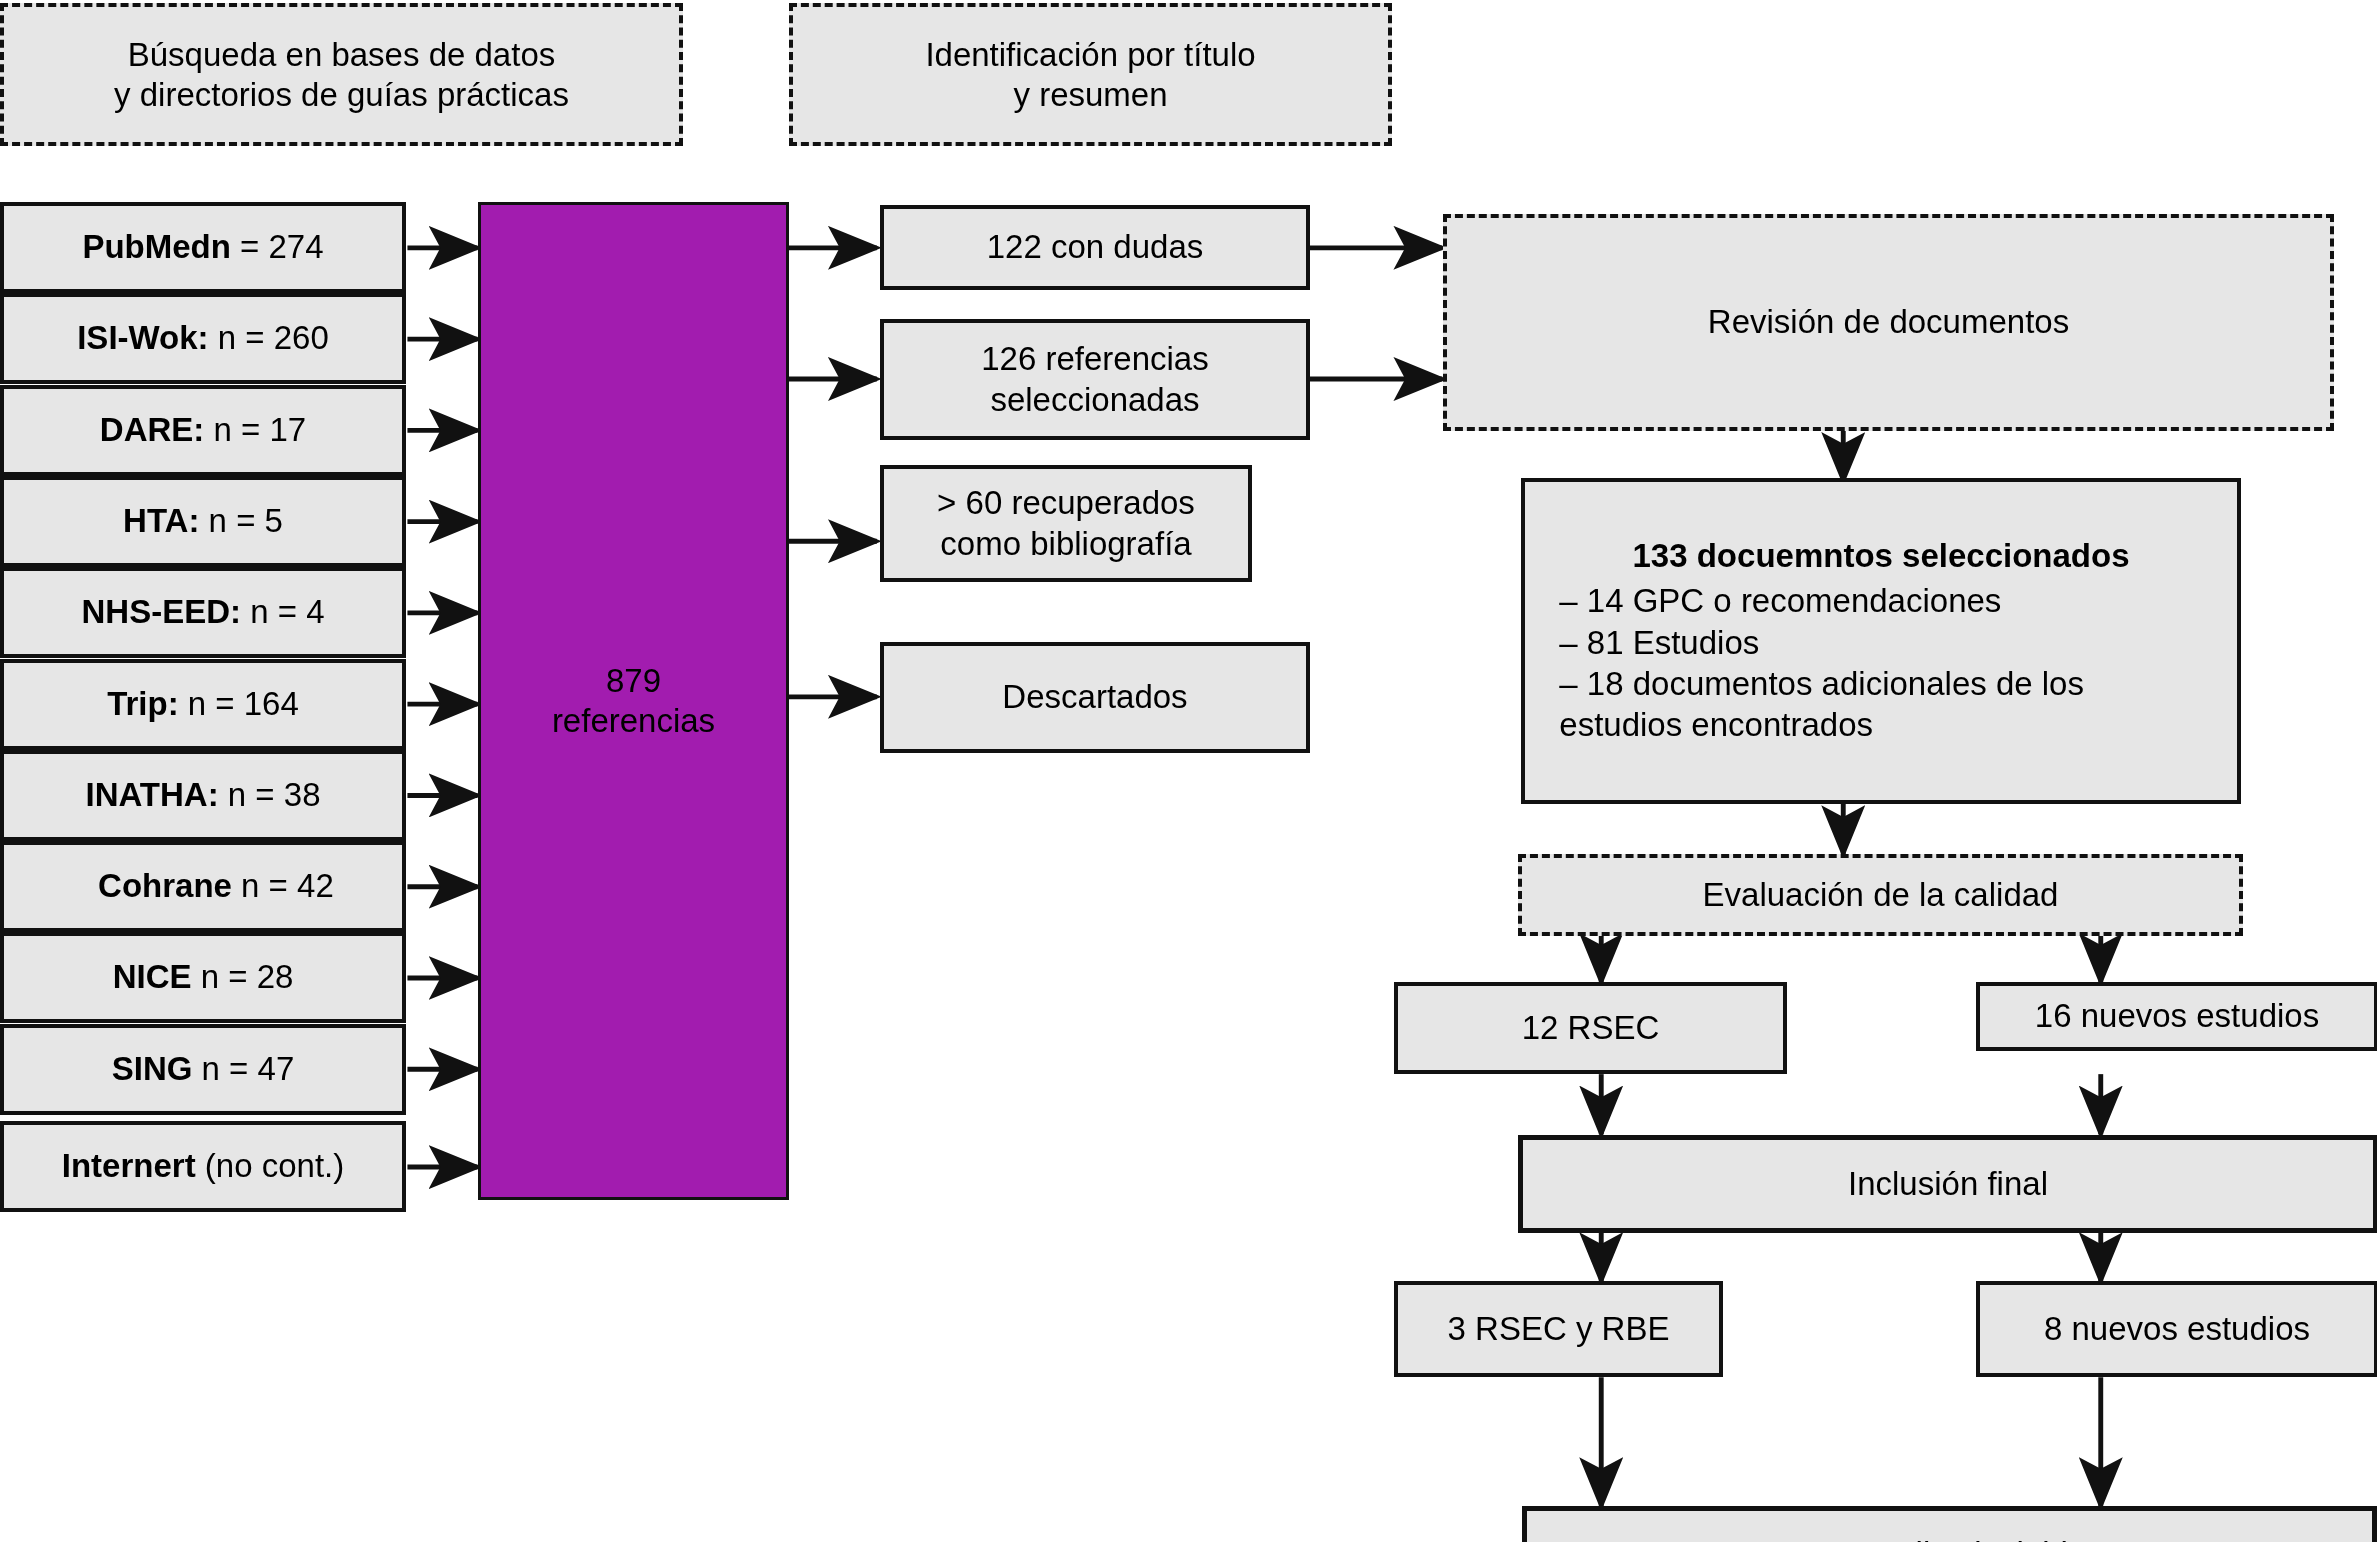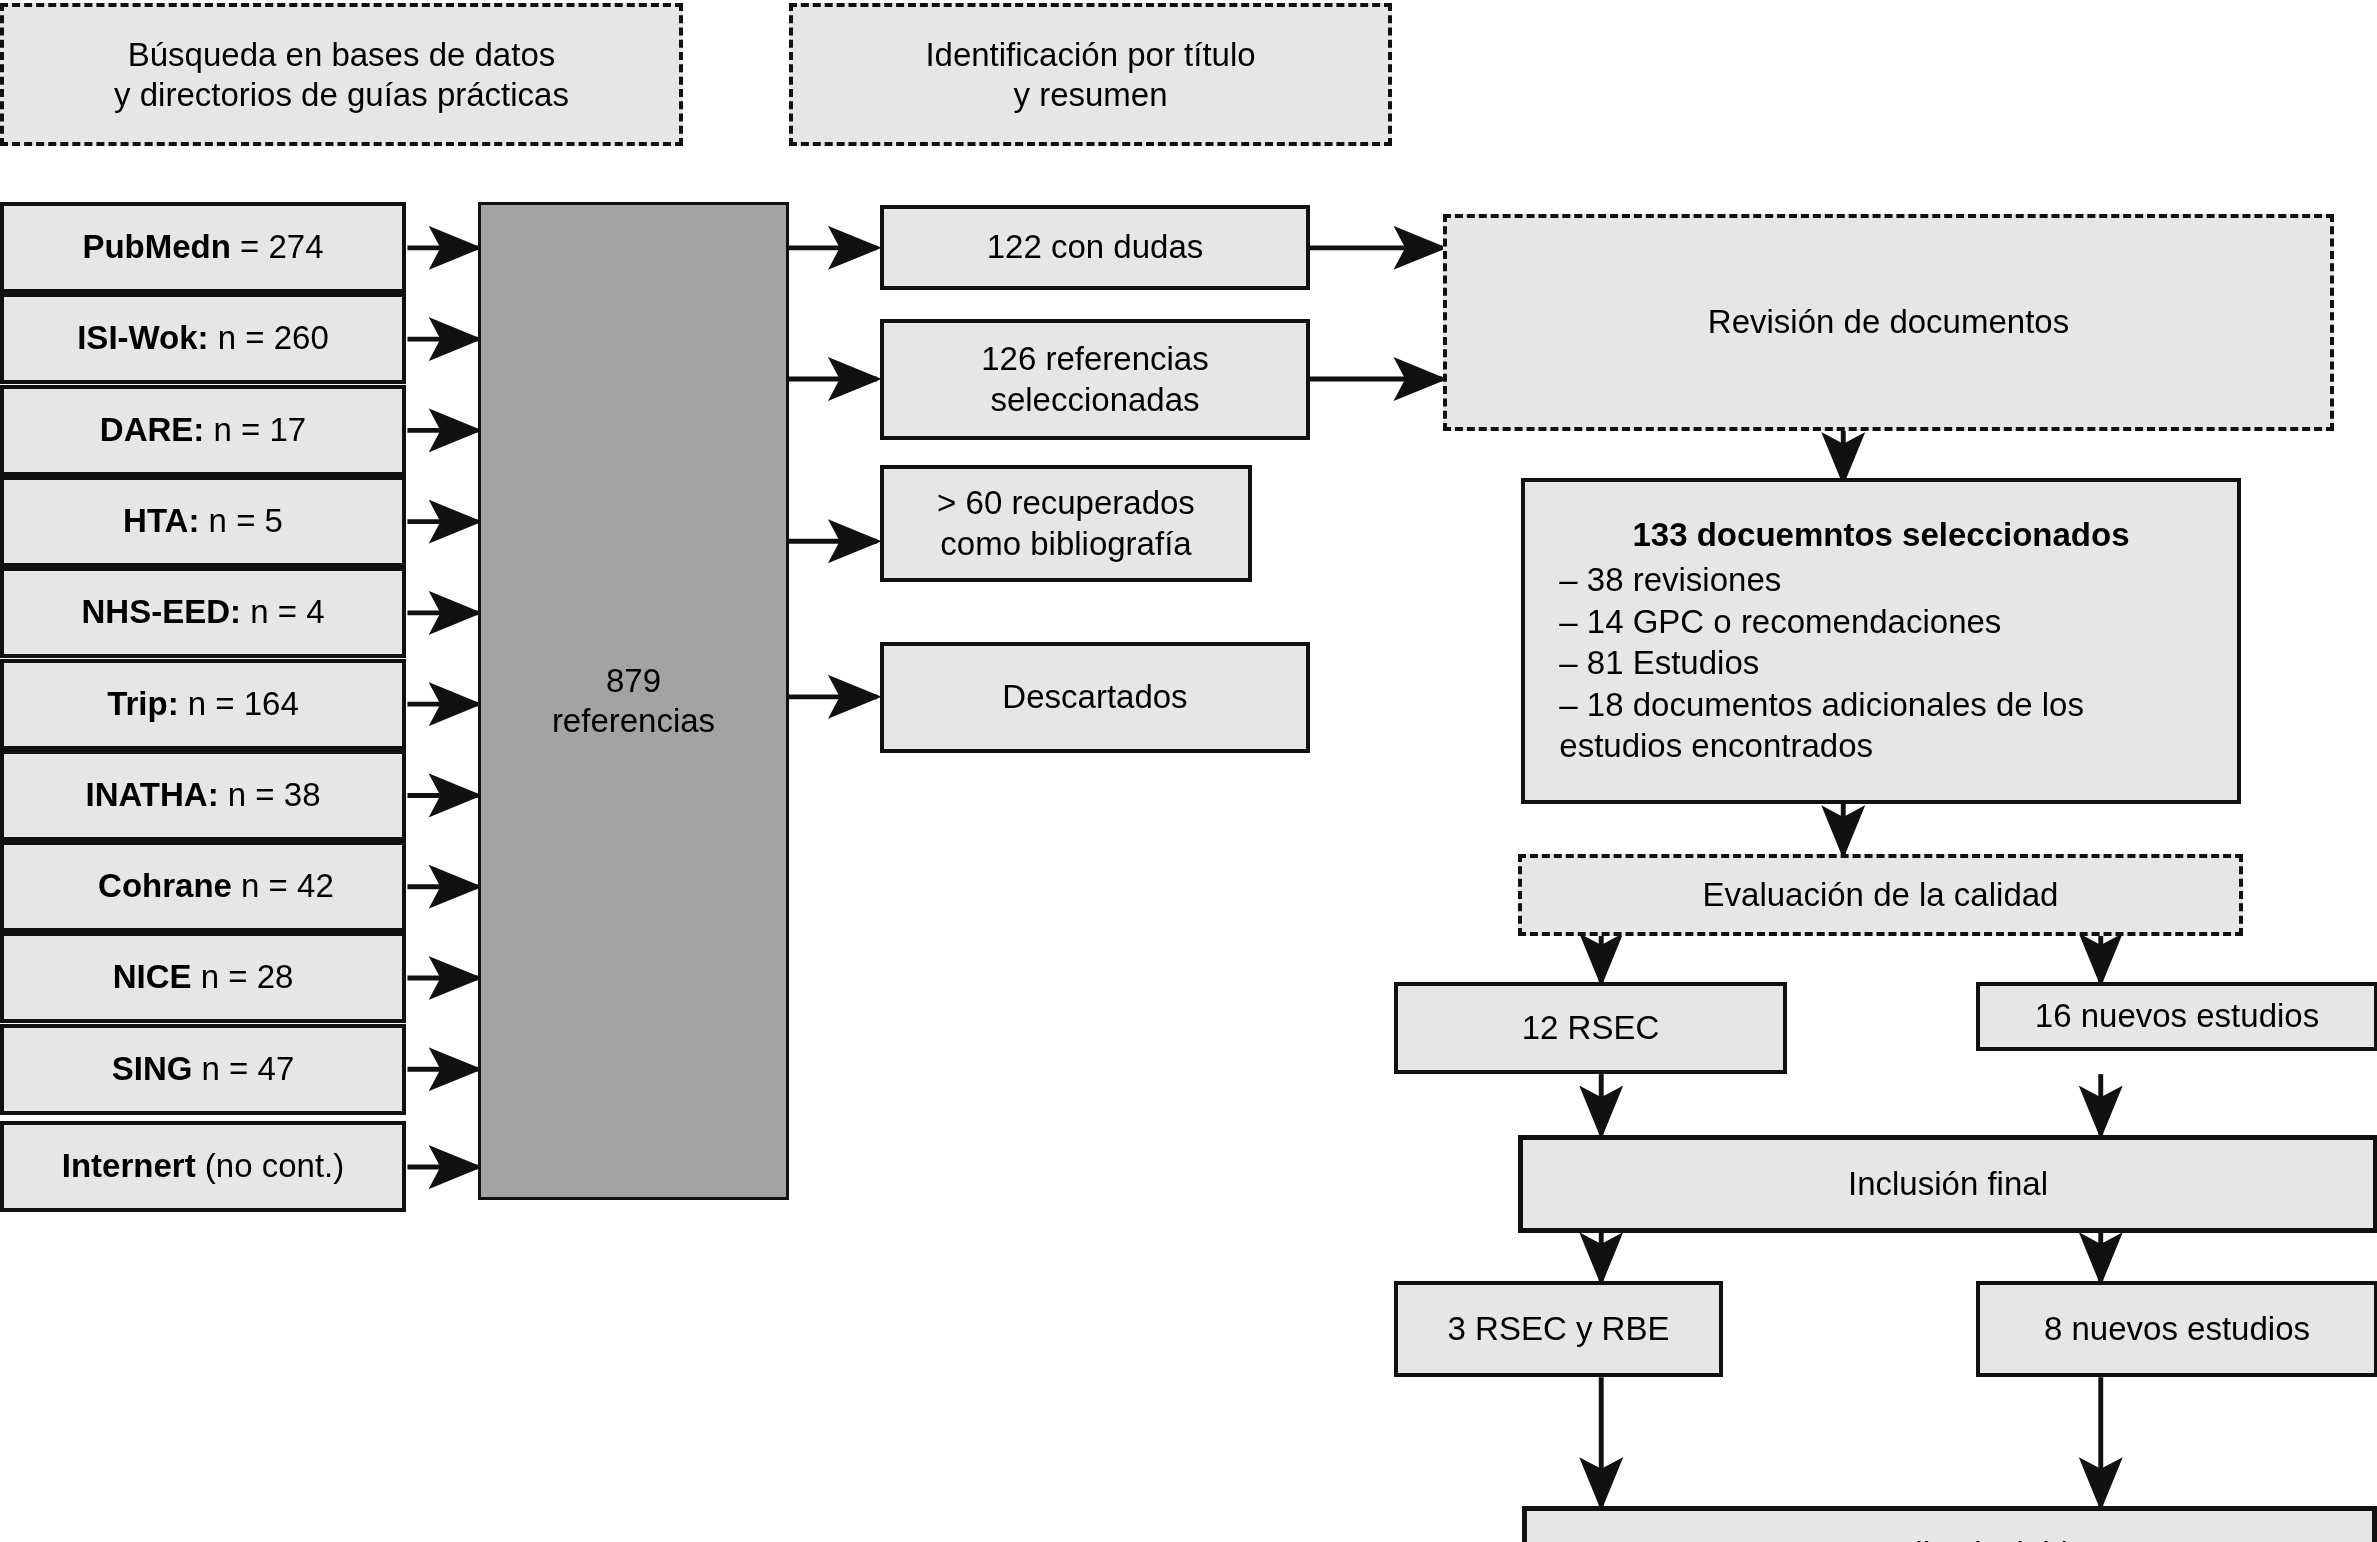--- a/index.html
+++ b/index.html
@@ -27,21 +27,21 @@
     text-align: center;
     line-height: 1.22;
     font-size: 33px;
     padding: 3.3px 8.2px;
   }
   .box.dashed {
     border-style: dashed;
     border-width: 4.1px;
   }
   .box.white {
-    background: #a3a3a3;
+    background: #a21caf;
     border-width: 3.3px;
   }
   .box.thick {
     border-width: 5.7px;
   }
   .box.left-align {
     justify-content: flex-start;
     text-align: left;
   }
   .box .inner {
@@ -192,21 +192,20 @@
   </div>
 
   <div class="box dashed" style="left:1443px; top:214px; width:891px; height:217px;">
     <span class="inner">Revisión de documentos</span>
   </div>
 
   <div class="box left-align" style="left:1521px; top:478px; width:720px; height:326px; padding:11.4px 19.6px;">
     <div class="inner">
       <span class="sel-title">133 docuemntos seleccionados</span>
       <span class="sel-list">
-        <span class="li">– 38 revisiones</span>
         <span class="li">– 14 GPC o recomendaciones</span>
         <span class="li">– 81 Estudios</span>
         <span class="li">– 18 documentos adicionales de los
    estudios encontrados</span>
       </span>
     </div>
   </div>
 
   <div class="box dashed" style="left:1518px; top:854px; width:725px; height:82px;">
     <span class="inner">Evaluación de la calidad</span>

